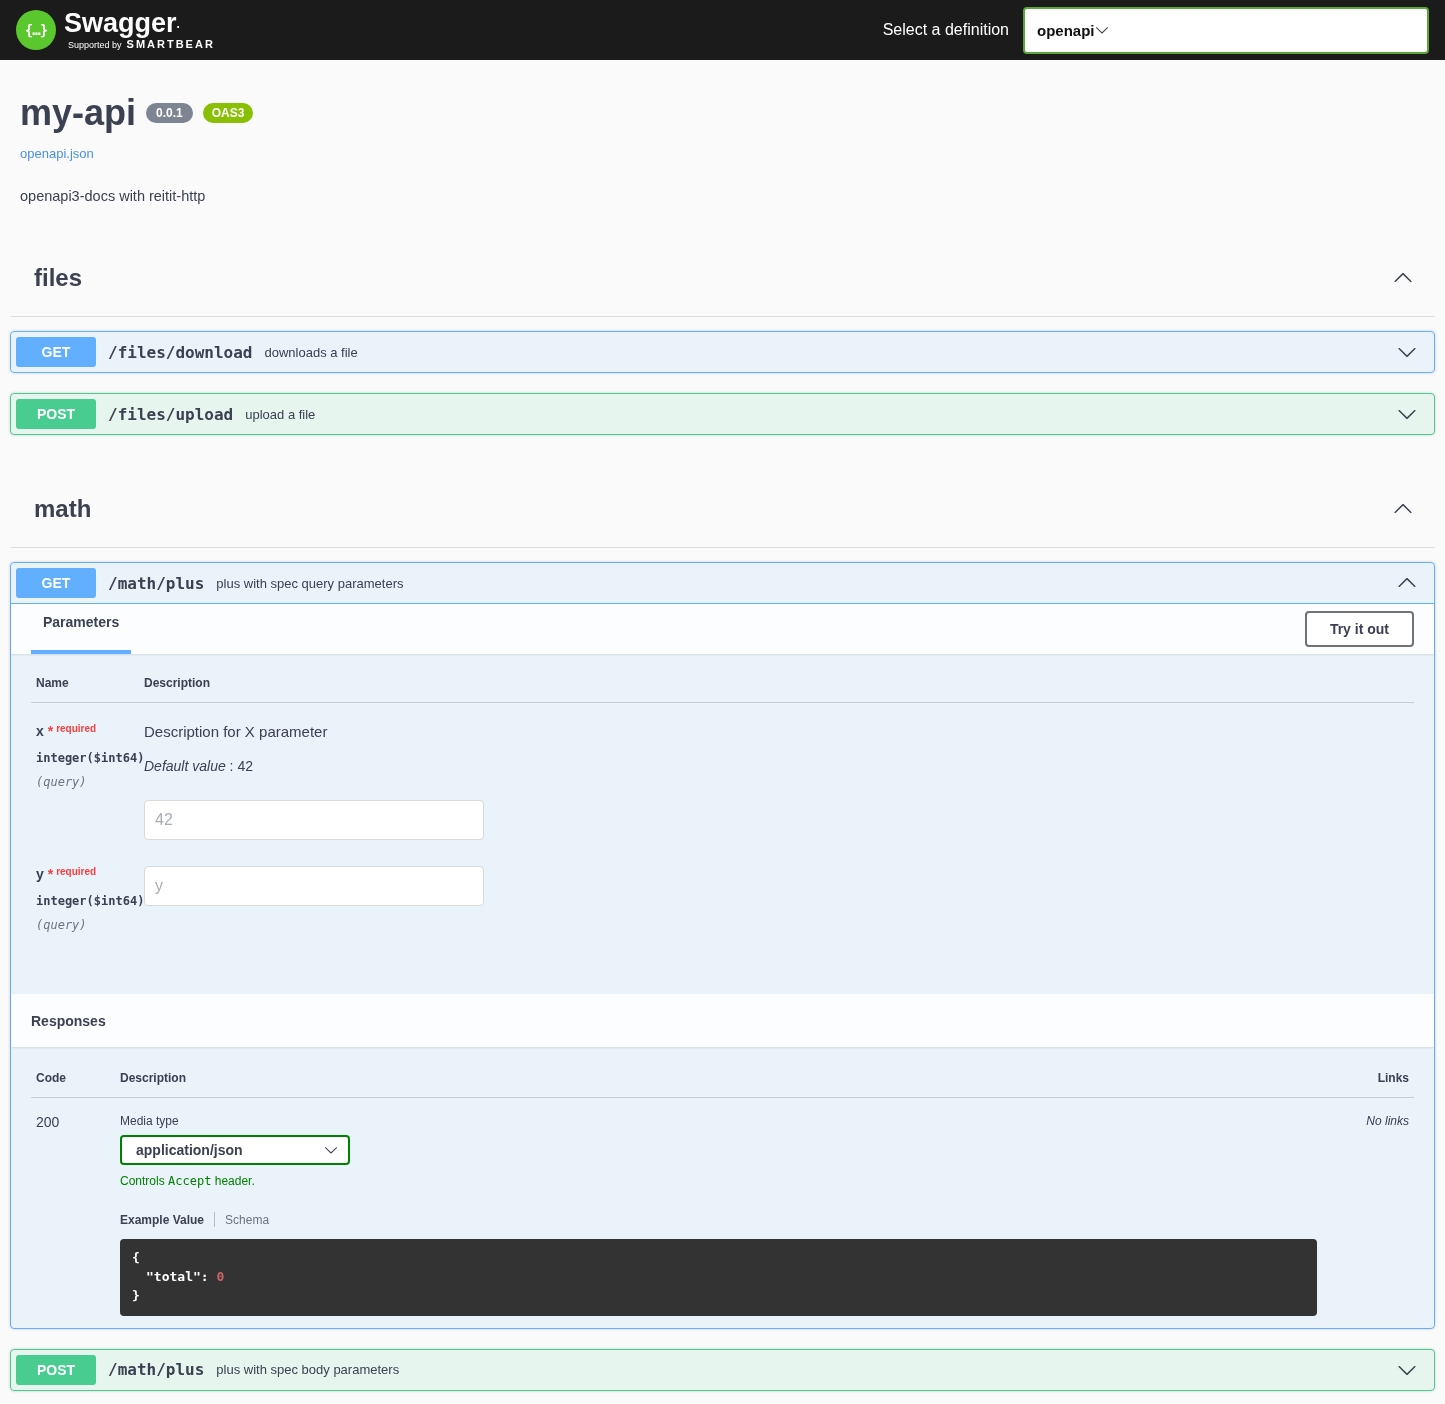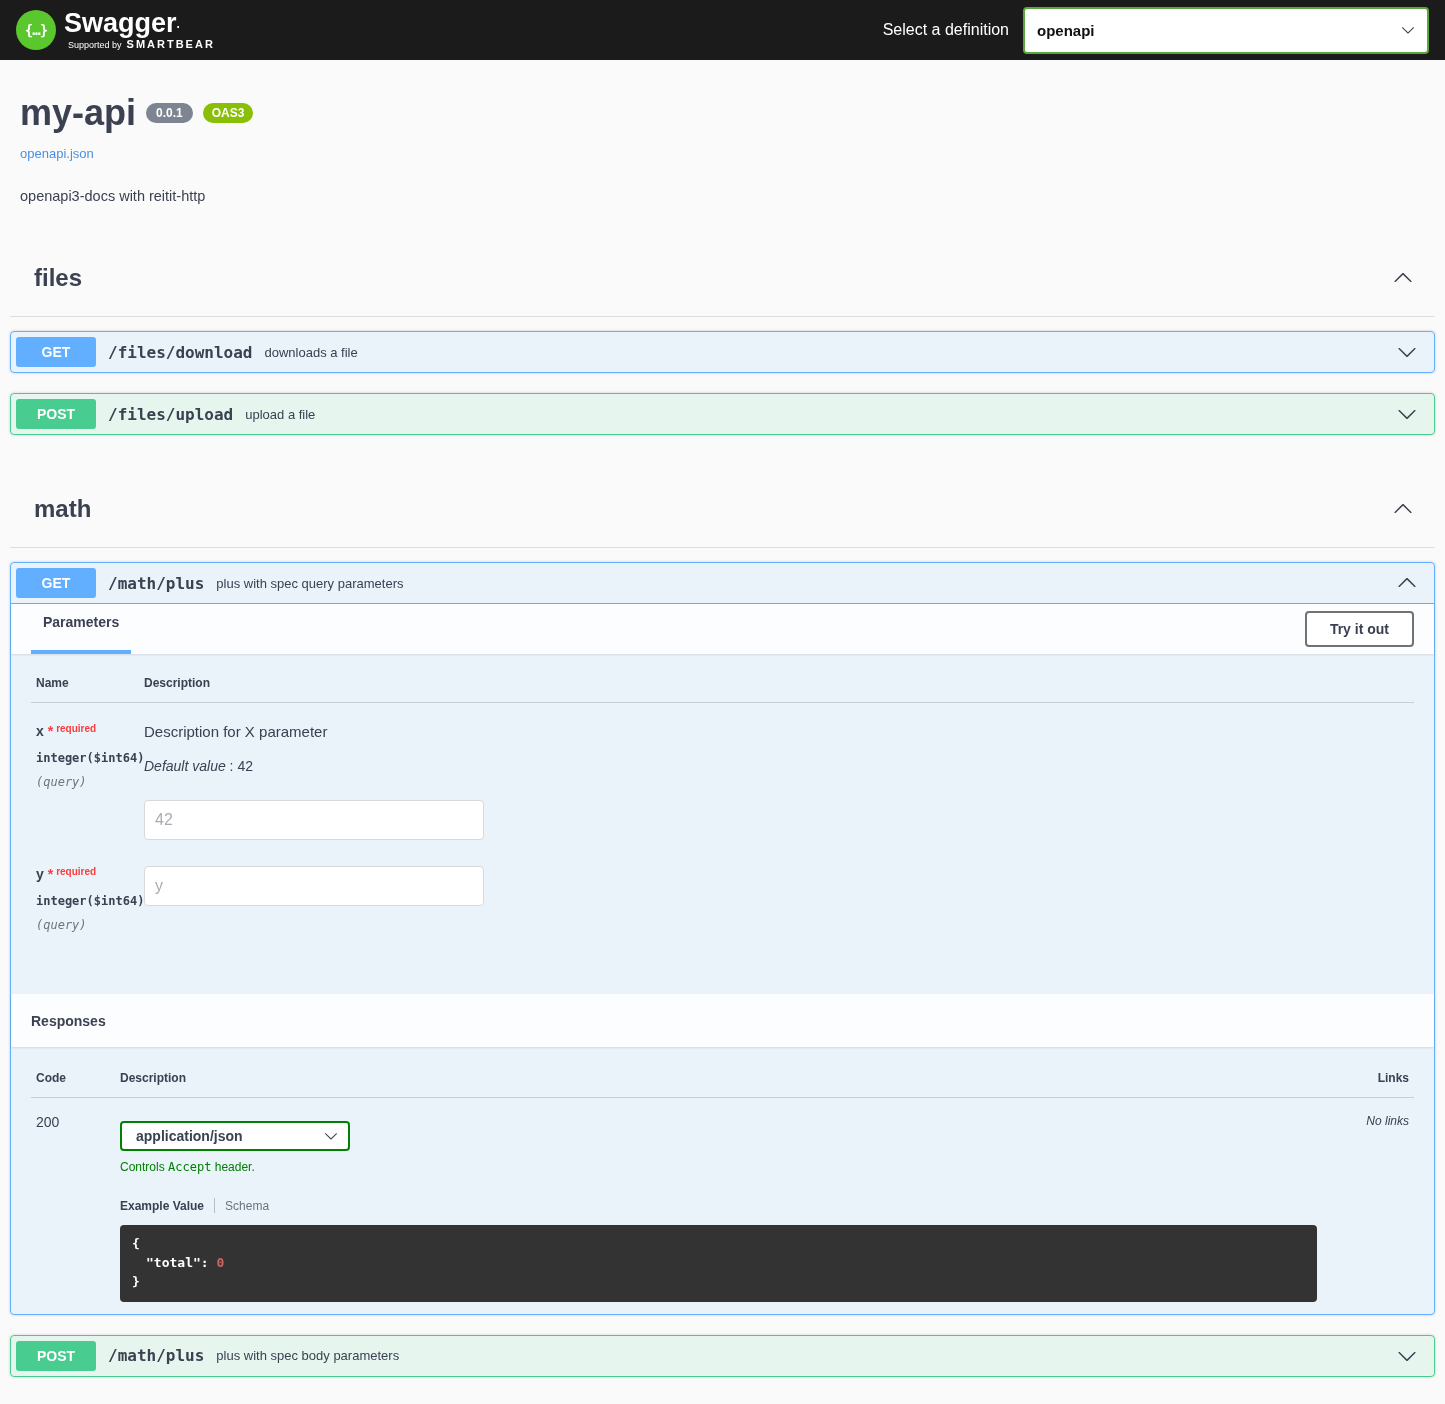--- a/index.html
+++ b/index.html
@@ -27,21 +27,21 @@
   }
   .brand-text { display:flex; flex-direction:column; line-height:1; }
   .brand-name { color:#fff; font-size:27px; font-weight:bold; }
   .brand-period { font-size:12px; vertical-align:4px; }
   .brand-sub { margin-top:2px; margin-left:4px; color:#fff; font-size:9px; display:flex; align-items:baseline; gap:5px; }
   .supported-brand { font-size:11px; font-weight:bold; letter-spacing:2px; }
   .definition-group { display:flex; align-items:center; gap:14px; }
   .select-label { color:#fff; font-weight:normal; font-size:16px; }
   .definition-select {
     width:406px; height:47px; background:#fff; border:2px solid #5aa63c;
-    border-radius:4px; display:flex; align-items:center; justify-content:space-between;
+    border-radius:4px; display:flex; align-items:center; 
     padding:0 12px; font-weight:bold; font-size:15px; color:#111; cursor:pointer;
   }
 
   
   .arrow { width:20px; height:20px; fill:#3b4151; }
   .arrow.up { transform:rotate(180deg); }
   .arrow.small { width:14px; height:14px; }
   .chev-btn { margin-left:auto; background:none; border:none; padding:4px 12px; cursor:pointer; display:flex; align-items:center; }
 
   
@@ -298,20 +298,21 @@
         <div class="responses-wrap">
           <div class="resp-head">
             <div>Code</div>
             <div>Description</div>
             <div class="right">Links</div>
           </div>
 
           <div class="resp-row">
             <div class="resp-code">200</div>
             <div>
+              <div class="media-label">Media type</div>
               <div class="media-select">
                 <span>application/json</span>
                 <svg class="arrow small" viewBox="0 0 20 20">
                     <path d="M17.418 6.109c.272-.268.709-.268.979 0s.271.701 0 .969l-7.908 7.83c-.27.268-.707.268-.979 0l-7.908-7.83c-.27-.268-.27-.701 0-.969.271-.268.709-.268.979 0L10 13.25l7.418-7.141z"></path>
                   </svg>
               </div>
               <div class="accept-note"><span>Controls </span><span class="mono">Accept</span><span> header.</span></div>
               <div class="model-tabs">
                 <span class="model-tab active">Example Value</span>
                 <span class="tab-divider"></span>

